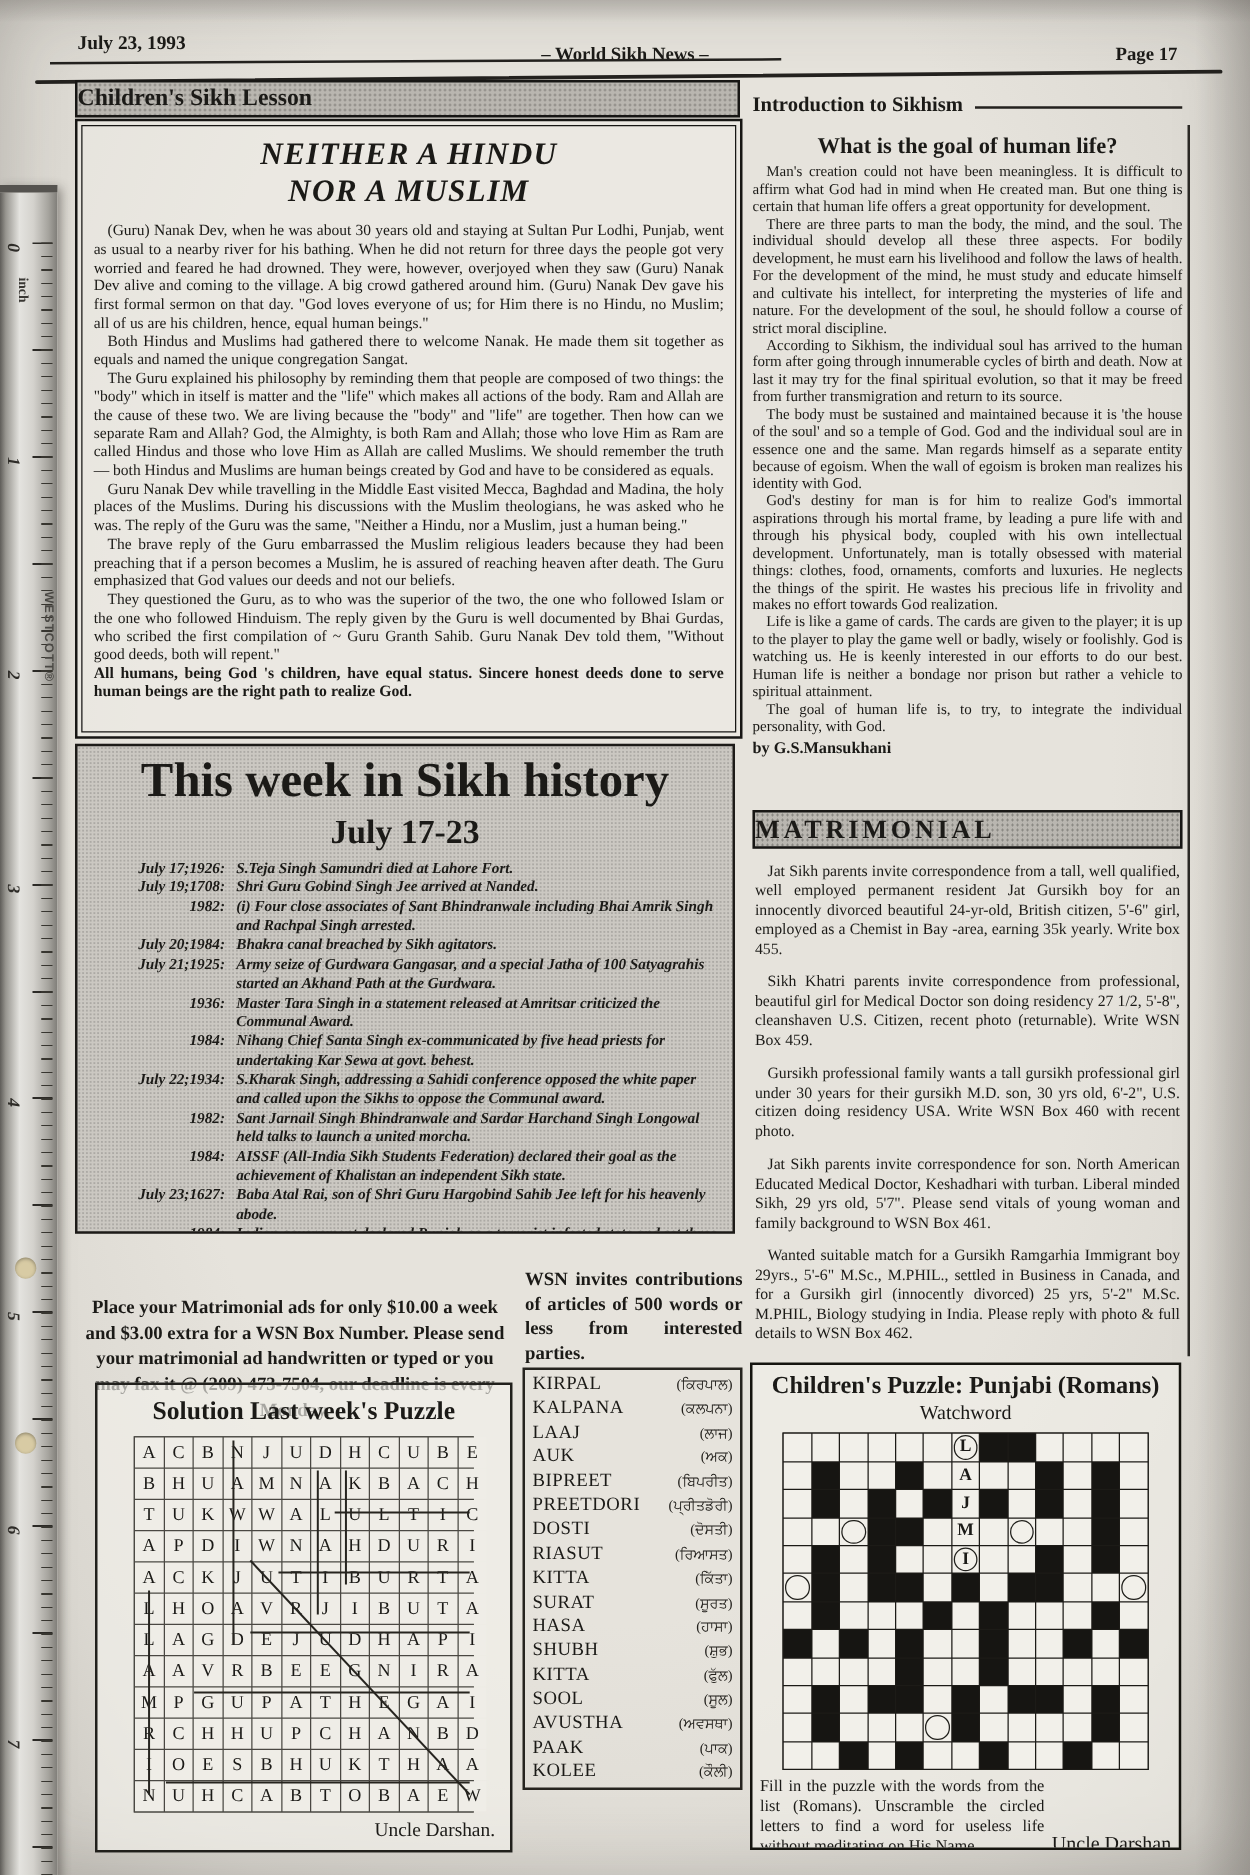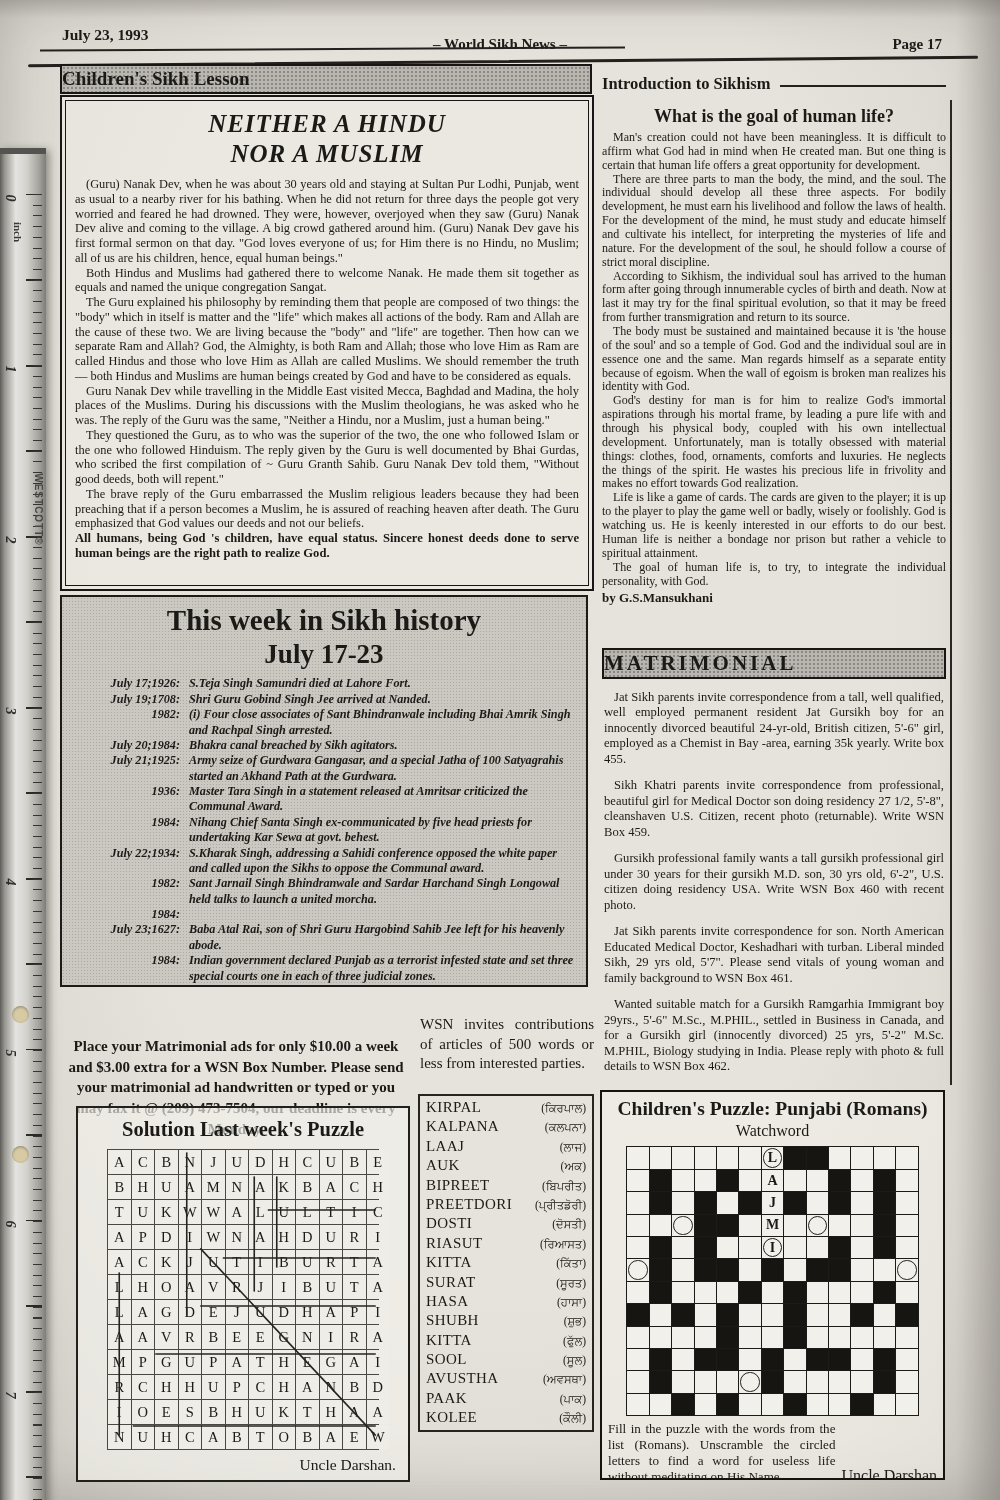--- a/index.html
+++ b/index.html
@@ -54,35 +54,35 @@
   .intro-head{display:flex;align-items:baseline;font-weight:bold;font-size:16.5px;}
   .intro-head .fill-line{flex:1;border-bottom:2px solid #23211e;margin-left:10px;transform:translateY(-2px);}
   .intro-title{margin:12px 0 4px;text-align:center;font-weight:bold;font-size:18px;}
   .intro .body-p{font-size:12px;line-height:1.155;}
   .byline{margin:2px 0 0;font-weight:bold;font-size:13px;}
 
   
   .history{position:absolute;left:60px;top:595px;width:524px;height:388px;border:2.5px solid #1d1b18;
      background:#cbc8c2;background-image:radial-gradient(rgba(30,30,30,.18) 1px,transparent 1px);background-size:3px 3px;
      overflow:hidden;}
-  .hist-title{margin:8px 0 0;text-align:center;font-weight:bold;font-size:29px;line-height:1.05;}
+  .hist-title{margin:8px 0 0;text-align:center;font-weight:bold;font-size:39px;line-height:1.05;}
   .hist-sub{margin:6px 0 8px;text-align:center;font-weight:bold;font-size:27px;line-height:1;}
   .hist-rows{margin:0 10px 0 6px;}
   .hist-row{display:flex;font-style:italic;font-weight:bold;font-size:12.2px;line-height:1.26;}
   .hist-date{flex:0 0 112px;text-align:right;padding-right:9px;}
   .hist-text{flex:1;}
 
   
   .mat-banner{position:absolute;left:602px;top:648px;width:340px;height:27px;font-size:21px;line-height:27px;letter-spacing:3px;}
   .mat-ads{position:absolute;left:604px;top:690px;width:340px;height:396px;overflow:hidden;}
   .ad-p{margin:0 0 11px;text-align:justify;text-indent:10px;font-size:12.6px;line-height:1.23;}
 
   
   .ad-notice{position:absolute;left:62px;top:1000px;width:348px;text-align:center;font-weight:bold;font-size:15px;line-height:1.38;margin-top:36px;}
-  .wsn-invite{position:absolute;left:420px;top:1000px;width:174px;text-align:justify;font-weight:normal;font-size:15px;line-height:1.3;}
+  .wsn-invite{position:absolute;left:420px;top:1000px;width:174px;text-align:justify;font-weight:bold;font-size:15px;line-height:1.3;}
 
   
   .sol-box{position:absolute;left:76px;top:1106px;width:330px;height:372px;border:2px solid #21201c;background:rgba(243,241,235,.65);}
   .sol-title{margin:10px 0 8px;text-align:center;font-size:20.5px;}
   .sol-grid-wrap{position:relative;width:272px;margin:0 auto;}
   .sg{display:grid;grid-template-columns:repeat(12,22.5px);grid-auto-rows:24px;background:#4a4843;gap:1px;border:1px solid #4a4843;}
   .sg-cell{background:#efede7;display:flex;align-items:center;justify-content:center;font-size:14.5px;}
   #sol-lines{position:absolute;left:1px;top:1px;pointer-events:none;}
   #sol-lines line{stroke:#26241f;stroke-width:1.6;}
   .sol-sig{position:absolute;right:12px;bottom:6px;font-size:15.5px;}
@@ -127,22 +127,22 @@
     <div class="lesson-inner">
       <h1 class="lesson-title">
         <span>NEITHER A HINDU</span><br>
         <span>NOR A MUSLIM</span>
       </h1>
       <div>
           <p class="body-p">(Guru) Nanak Dev, when he was about 30 years old and staying at Sultan Pur Lodhi, Punjab, went as usual to a nearby river for his bathing. When he did not return for three days the people got very worried and feared he had drowned. They were, however, overjoyed when they saw (Guru) Nanak Dev alive and coming to the village. A big crowd gathered around him. (Guru) Nanak Dev gave his first formal sermon on that day. "God loves everyone of us; for Him there is no Hindu, no Muslim; all of us are his children, hence, equal human beings."</p>
           <p class="body-p">Both Hindus and Muslims had gathered there to welcome Nanak. He made them sit together as equals and named the unique congregation Sangat.</p>
           <p class="body-p">The Guru explained his philosophy by reminding them that people are composed of two things: the "body" which in itself is matter and the "life" which makes all actions of the body. Ram and Allah are the cause of these two. We are living because the "body" and "life" are together. Then how can we separate Ram and Allah? God, the Almighty, is both Ram and Allah; those who love Him as Ram are called Hindus and those who love Him as Allah are called Muslims. We should remember the truth — both Hindus and Muslims are human beings created by God and have to be considered as equals.</p>
           <p class="body-p">Guru Nanak Dev while travelling in the Middle East visited Mecca, Baghdad and Madina, the holy places of the Muslims. During his discussions with the Muslim theologians, he was asked who he was. The reply of the Guru was the same, "Neither a Hindu, nor a Muslim, just a human being."</p>
+          <p class="body-p">The brave reply of the Guru embarrassed the Muslim religious leaders because they had been preaching that if a person becomes a Muslim, he is assured of reaching heaven after death. The Guru emphasized that God values our deeds and not our beliefs.</p>
           <p class="body-p">They questioned the Guru, as to who was the superior of the two, the one who followed Islam or the one who followed Hinduism. The reply given by the Guru is well documented by Bhai Gurdas, who scribed the first compilation of ~ Guru Granth Sahib. Guru Nanak Dev told them, "Without good deeds, both will repent."</p>
-          <p class="body-p">The brave reply of the Guru embarrassed the Muslim religious leaders because they had been preaching that if a person becomes a Muslim, he is assured of reaching heaven after death. The Guru emphasized that God values our deeds and not our beliefs.</p>
         </div>
       <p class="closing">All humans, being God 's children, have equal status. Sincere honest deeds done to serve human beings are the right path to realize God.</p>
     </div>
   </section>
 
   <div class="col-rule"></div>
   <section class="intro">
     <div class="intro-head">
       <span>Introduction to Sikhism</span>
       <span class="fill-line"></span>
@@ -195,20 +195,21 @@
         <div class="hist-row">
           <span class="hist-date">July 22;1934:</span>
           <span class="hist-text">S.Kharak Singh, addressing a Sahidi conference opposed the white paper and called upon the Sikhs to oppose the Communal award.</span>
         </div>
         <div class="hist-row">
           <span class="hist-date">1982:</span>
           <span class="hist-text">Sant Jarnail Singh Bhindranwale and Sardar Harchand Singh Longowal held talks to launch a united morcha.</span>
         </div>
         <div class="hist-row">
           <span class="hist-date">1984:</span>
+          <span class="hist-text">AISSF (All-India Sikh Students Federation) declared their goal as the achievement of Khalistan an independent Sikh state.</span>
         </div>
         <div class="hist-row">
           <span class="hist-date">July 23;1627:</span>
           <span class="hist-text">Baba Atal Rai, son of Shri Guru Hargobind Sahib Jee left for his heavenly abode.</span>
         </div>
         <div class="hist-row">
           <span class="hist-date">1984:</span>
           <span class="hist-text">Indian government declared Punjab as a terrorist infested state and set three special courts one in each of three judicial zones.</span>
         </div>
       </div>

